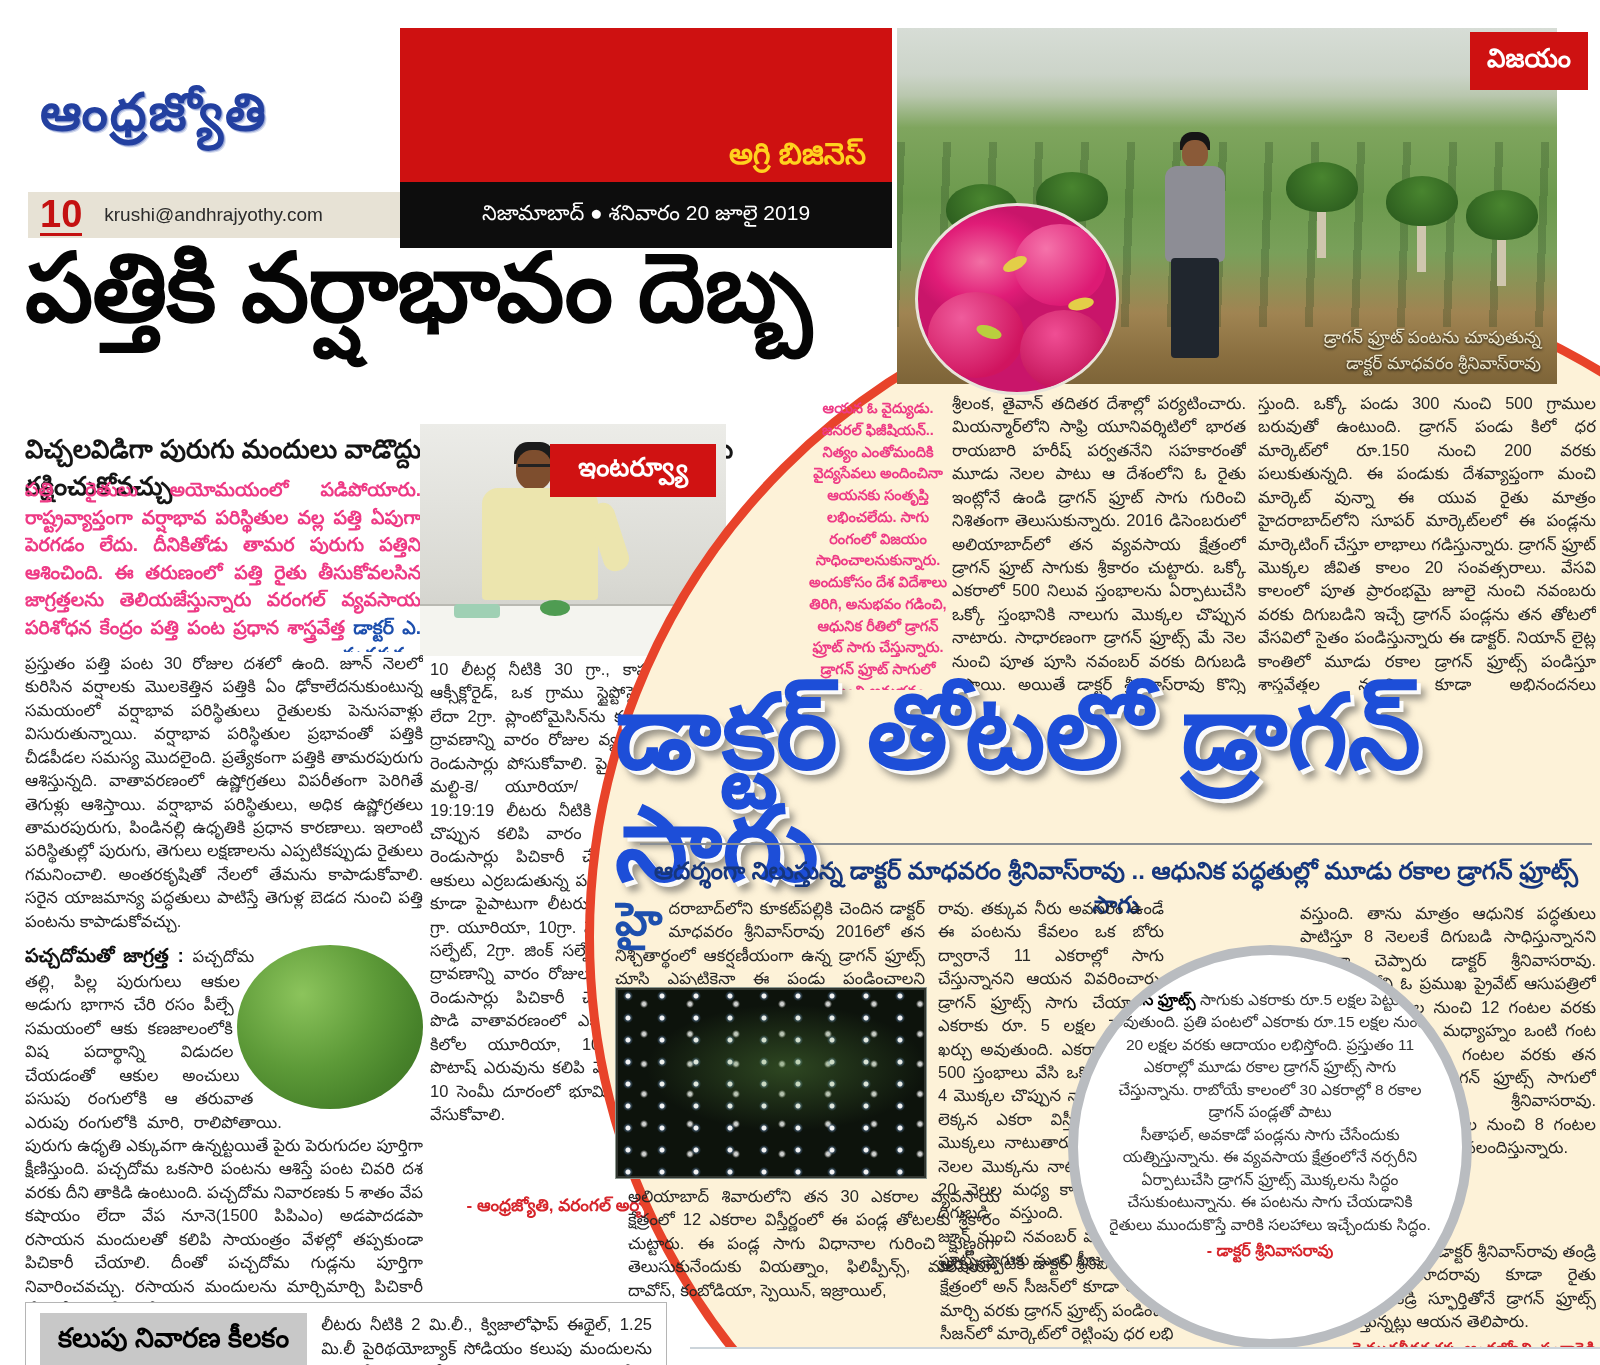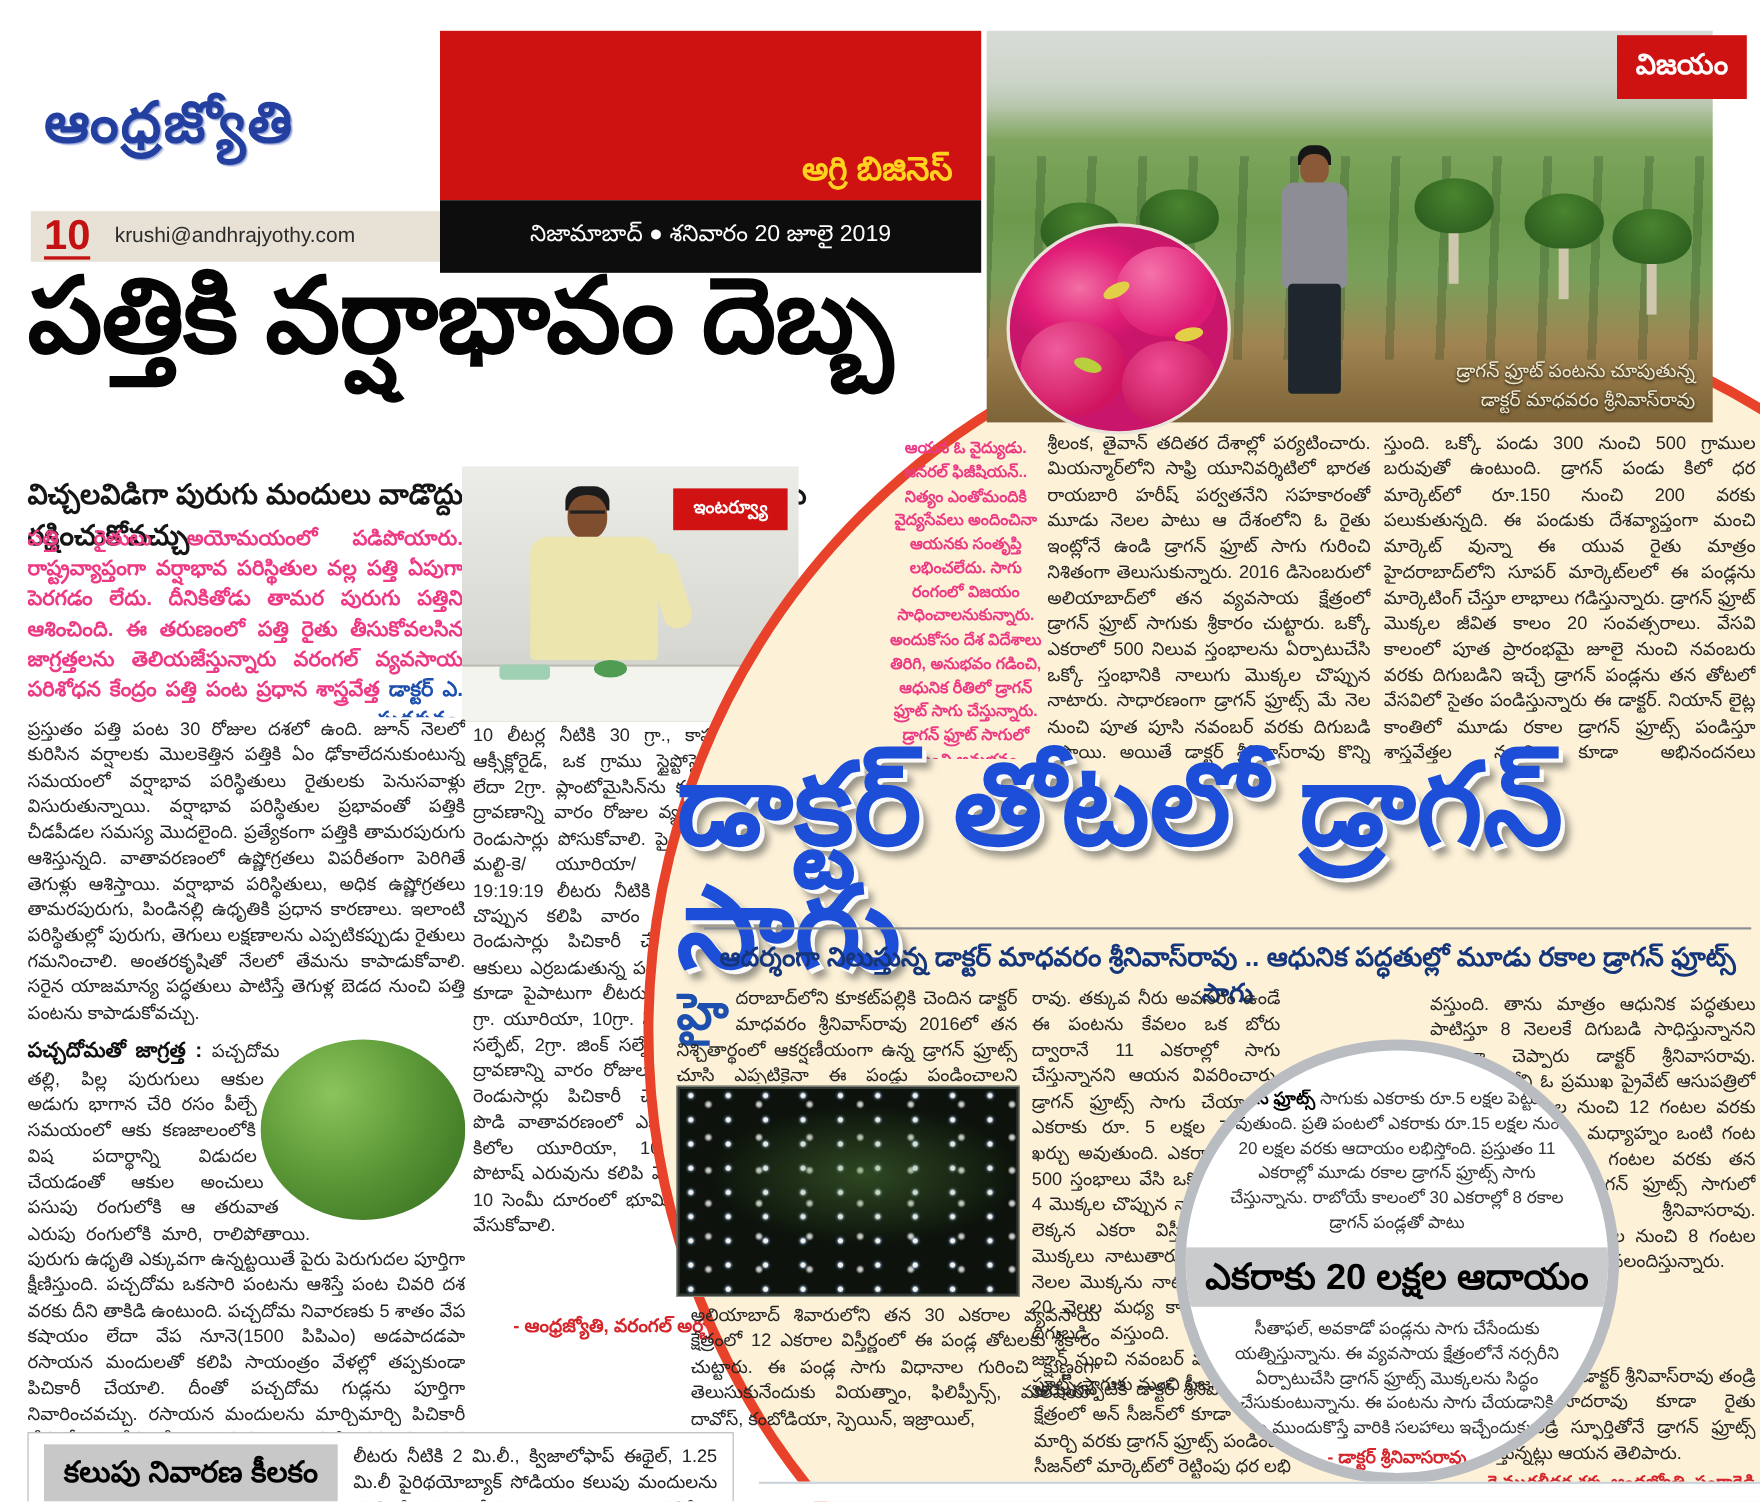--- a/index.html
+++ b/index.html
@@ -62,22 +62,22 @@
   .ivphoto{left:420px;top:424px;width:306px;height:232px;z-index:1;overflow:hidden;
            background:linear-gradient(#ecece8,#d9d9d3 68%,#cbcbc5);}
   .iv-hair{position:absolute;left:94px;top:18px;width:40px;height:22px;background:#1b1b1b;border-radius:14px 14px 0 0;}
   .iv-head{position:absolute;left:96px;top:26px;width:36px;height:40px;background:#7e4e2e;border-radius:45%;}
   .iv-glasses{position:absolute;left:98px;top:40px;width:32px;height:6px;border-top:3px solid #222;}
   .iv-shirt{position:absolute;left:62px;top:64px;width:116px;height:112px;background:#ece5ae;border-radius:16px 16px 4px 4px;}
   .iv-arm{position:absolute;left:176px;top:78px;width:26px;height:70px;background:#ece5ae;border-radius:12px;transform:rotate(-18deg);}
   .iv-desk{position:absolute;left:0;bottom:0;width:100%;height:50px;background:#f4f4ef;border-top:2px solid #b9b9b2;}
   .iv-item{position:absolute;left:34px;bottom:38px;width:46px;height:14px;background:#9fd0b4;border-radius:4px;}
   .iv-item2{position:absolute;left:120px;bottom:40px;width:30px;height:16px;background:#4f9c52;border-radius:50%;}
-  .ivbadge{position:absolute;right:10px;top:20px;background:#d01212;color:#fff;font-size:16px;
-           font-weight:700;padding:8px 18px;}
+  .ivbadge{position:absolute;right:10px;top:20px;background:#d01212;color:#fff;font-size:26px;
+           font-weight:700;padding:8px 28px;}
   .bodytxt{font-size:16.5px;line-height:1.42;text-align:justify;color:#262626;z-index:1;}
   .col1{left:25px;top:652px;width:398px;height:652px;overflow:hidden;}
   .col1 p{margin:0 0 10px 0;}
   .sec-title{font-weight:900;color:#111;font-size:19px;}
   .leaf-float{float:right;width:186px;height:164px;border-radius:50%;margin:2px 0 6px 10px;
      shape-outside:circle(50%);
      background:radial-gradient(circle at 35% 30%,#8cc45c,#5d9a38 45%,#47822a 72%,#3a6d22);}
   .col2{left:430px;top:658px;width:228px;height:534px;overflow:hidden;}
   .cbyline{left:430px;top:1196px;width:228px;text-align:right;color:#d6252b;font-weight:700;
            font-size:17px;z-index:1;}
@@ -225,19 +225,18 @@
   </div>
   <div class="abs colCt bodytxt dz">
     <span>కూకట్‌పల్లికి చెందిన డాక్టర్ శ్రీనివాస్‌రావు తండ్రి మాధవరపు ప్రసాదరావు కూడా రైతు కావడంతో తండ్రి స్ఫూర్తితోనే డ్రాగన్ ఫ్రూట్స్ సాగు చేస్తున్నట్లు ఆయన తెలిపారు.</span>
     <div class="dbyline">- కె.మురళీధర శర్మ, ఆంధ్రజ్యోతి, సంగారెడ్డి</div>
   </div>
 
   <div class="abs quotecircle">
     <div class="q-pre">
       <span class="q-lead">డ్రాగన్ ఫ్రూట్స్ </span><span>సాగుకు ఎకరాకు రూ.5 లక్షల పెట్టుబడి అవుతుంది. ప్రతి పంటలో ఎకరాకు రూ.15 లక్షల నుంచి 20 లక్షల వరకు ఆదాయం లభిస్తోంది. ప్రస్తుతం 11 ఎకరాల్లో మూడు రకాల డ్రాగన్ ఫ్రూట్స్ సాగు చేస్తున్నాను. రాబోయే కాలంలో 30 ఎకరాల్లో 8 రకాల డ్రాగన్ పండ్లతో పాటు</span>
     </div>
-    <div class="q-title">ఎకరాకు 20 లక్షల ఆదాయం</div>
     <div class="q-post">సీతాఫల్, అవకాడో పండ్లను సాగు చేసేందుకు యత్నిస్తున్నాను. ఈ వ్యవసాయ క్షేత్రంలోనే నర్సరీని ఏర్పాటుచేసి డ్రాగన్ ఫ్రూట్స్ మొక్కలను సిద్ధం చేసుకుంటున్నాను. ఈ పంటను సాగు చేయడానికి రైతులు ముందుకొస్తే వారికి సలహాలు ఇచ్చేందుకు సిద్ధం.</div>
     <div class="q-by">- డాక్టర్ శ్రీనివాసరావు</div>
   </div>
 
   <div class="abs bottomrule"></div>
 </div>
 
 </body></html>

